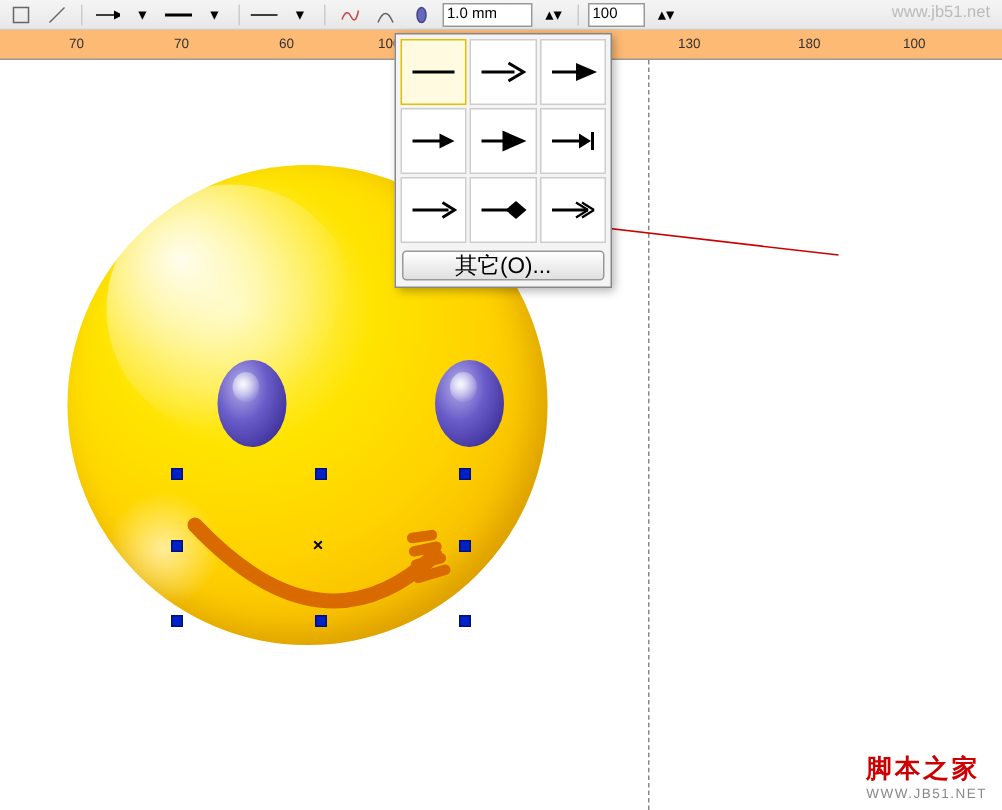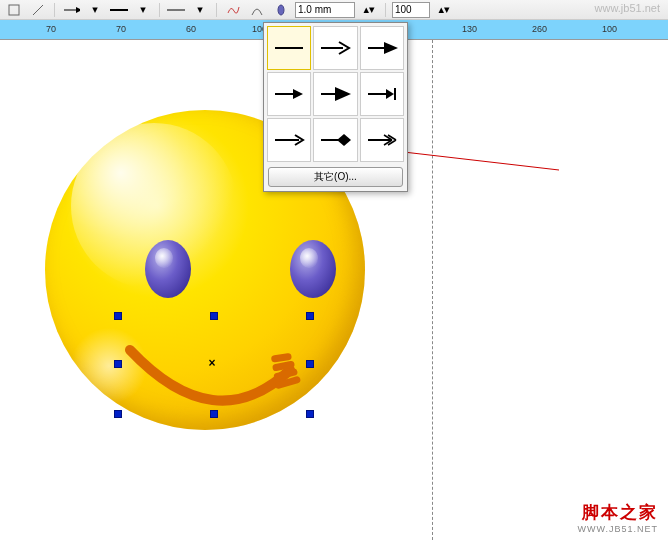--- a/index.html
+++ b/index.html
@@ -1,44 +1,44 @@
 <!DOCTYPE html>
 <html><head>
 <meta charset="utf-8">
 <style>
 *{box-sizing:border-box;margin:0;padding:0}
 body{font-family:Arial,sans-serif;font-size:11px;background:#fff;position:relative;width:668px;height:540px;overflow:hidden}
 .toolbar{height:20px;background:linear-gradient(#f5f5f5,#e8e8e8);border-bottom:1px solid #ccc;display:flex;align-items:center;padding:0 4px;gap:4px}
 .tb-btn{width:20px;height:16px;display:flex;align-items:center;justify-content:center;border:1px solid transparent}
 .tb-sep{width:1px;height:14px;background:#ccc;margin:0 2px}
 .tb-input{width:60px;font-size:10px;height:16px;border:1px solid #999;padding:0 2px}
-.ruler{height:20px;background:#7dd3fc;border-bottom:1px solid #999;position:relative;font-size:9px;color:#333}
+.ruler{height:20px;background:#fdba74;border-bottom:1px solid #999;position:relative;font-size:9px;color:#333}
 .ruler-label{position:absolute;top:4px;font-size:9px}
 .canvas{position:relative;width:668px;height:500px;background:#fff}
 .smiley{position:absolute;left:45px;top:70px;width:320px;height:320px}
 .face{width:100%;height:100%;border-radius:50%;background:radial-gradient(circle at 35% 30%,#fff89a 0%,#ffe400 30%,#ffd200 55%,#f5b800 80%,#d99a00 100%);position:relative;box-shadow:inset -8px -8px 20px rgba(180,120,0,.4)}
 .shine1{position:absolute;left:8%;top:4%;width:52%;height:52%;border-radius:50%;background:radial-gradient(ellipse at 30% 30%,rgba(255,255,255,.9) 0%,rgba(255,255,255,.3) 40%,transparent 70%)}
 .shine2{position:absolute;left:6%;bottom:6%;width:28%;height:28%;border-radius:50%;background:radial-gradient(circle,rgba(255,255,255,.6),transparent 60%)}
 .eye{position:absolute;width:46px;height:58px;border-radius:50%;background:radial-gradient(ellipse at 35% 30%,#b5b0e8 0%,#6b5dc9 40%,#4a3da8 70%,#2a1d78 100%);top:130px}
 .eye.left{left:100px}
 .eye.right{left:245px}
 .eye::after{content:'';position:absolute;left:10px;top:8px;width:18px;height:20px;border-radius:50%;background:radial-gradient(circle at 40% 40%,rgba(255,255,255,.95),rgba(200,195,240,.2) 70%)}
 .mouth{position:absolute;left:70px;top:200px;width:200px;height:120px}
 .mouth svg{width:100%;height:100%}
 .handle{position:absolute;width:8px;height:8px;background:#0020c8;border:1px solid #001080}
 .center-x{position:absolute;width:10px;height:10px;font-size:12px;font-weight:bold;color:#000;display:flex;align-items:center;justify-content:center}
 .arrowhead-panel{position:absolute;left:263px;top:22px;width:145px;background:#f4f4f4;border:1px solid #888;box-shadow:2px 2px 6px rgba(0,0,0,.3);z-index:10}
 .ah-grid{display:grid;grid-template-columns:repeat(3,1fr);padding:2px}
 .ah-cell{height:44px;background:#fff;border:1px solid #ccc;margin:1px;display:flex;align-items:center;justify-content:center;cursor:pointer}
 .ah-cell.sel{background:#fffae0;border:1px solid #e0c000}
-.ah-other{margin:2px 4px 4px;height:20px;background:linear-gradient(#fff,#e0e0e0);border:1px solid #999;border-radius:3px;display:flex;align-items:center;justify-content:center;font-size:10px;cursor:pointer}
+.ah-other{margin:2px 4px 4px;height:20px;background:linear-gradient(#fff,#e0e0e0);border:1px solid #999;border-radius:3px;display:flex;align-items:center;justify-content:center;font-size:15px;cursor:pointer}
 .guide-v{position:absolute;top:0;bottom:0;width:0;border-left:1px dashed #888}
 .annotation-arrow{position:absolute;stroke:#c00;fill:#c00}
 .watermark{position:absolute;right:8px;top:2px;color:#bbb;font-size:11px;z-index:20}
-.footer-brand{position:absolute;right:10px;bottom:6px;text-align:right}
+.footer-brand{position:absolute;right:10px;bottom:6px;text-align:left}
 .footer-brand .cn{color:#c00;font-size:17px;font-weight:bold;letter-spacing:2px}
 .footer-brand .en{color:#888;font-size:9px;letter-spacing:1px}
 </style>
 </head>
 <body>
 
 <div class="toolbar">
   <span class="tb-btn">
       <svg width="14" height="14">
         <rect x="2" y="2" width="10" height="10" fill="none" stroke="#666"></rect>
@@ -93,22 +93,22 @@
   <span class="tb-btn">▴▾</span>
 </div>
 
 <div class="ruler">
   <span class="ruler-label" style="left:46px">70</span>
   <span class="ruler-label" style="left:116px">70</span>
   <span class="ruler-label" style="left:186px">60</span>
   <span class="ruler-label" style="left:252px">100</span>
   <span class="ruler-label" style="left:322px">110</span>
   <span class="ruler-label" style="left:392px">120</span>
-  <span class="ruler-label" style="left:462px">130</span>
-  <span class="ruler-label" style="left:532px">260</span>
+  <span class="ruler-label" style="left:452px">130</span>
+  <span class="ruler-label" style="left:532px">180</span>
   <span class="ruler-label" style="left:602px">100</span>
 </div>
 
 <div class="canvas">
   <div class="guide-v" style="left:432px"></div>
 
   <div class="smiley">
     <div class="face">
       <div class="shine1"></div>
       <div class="shine2"></div>

